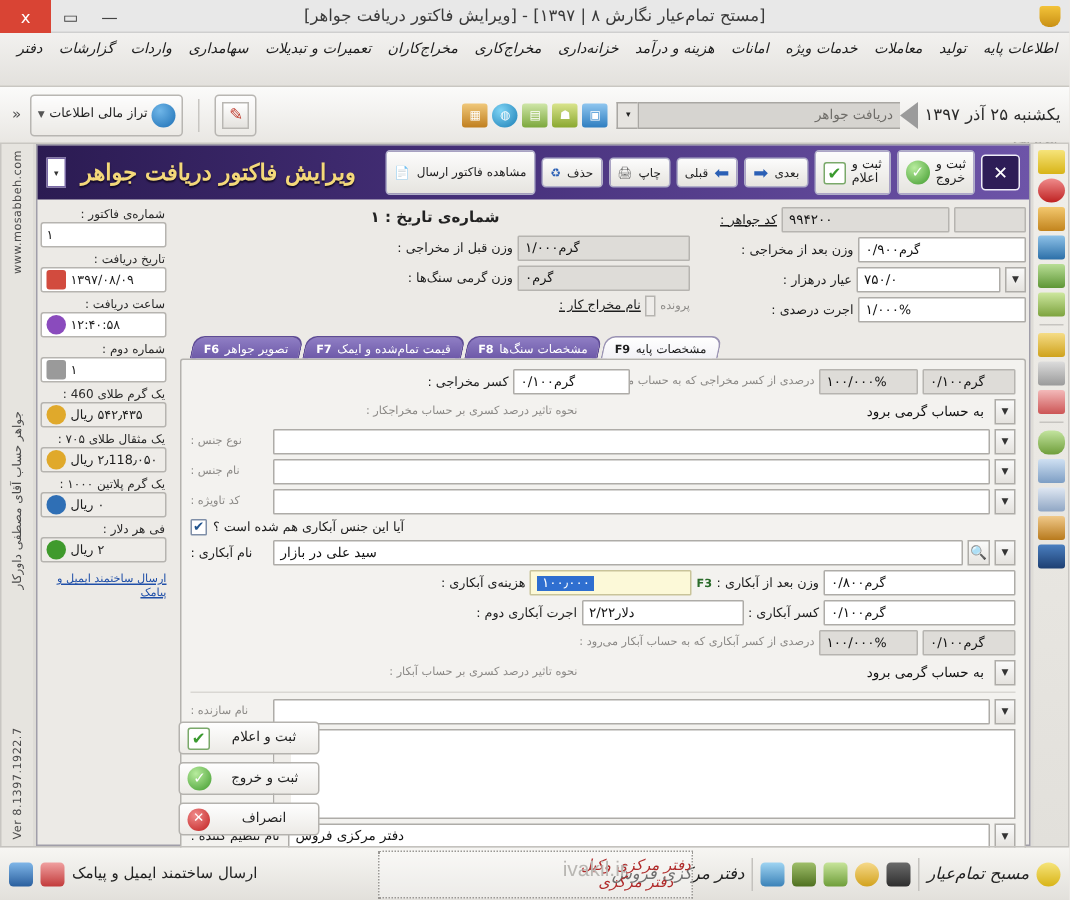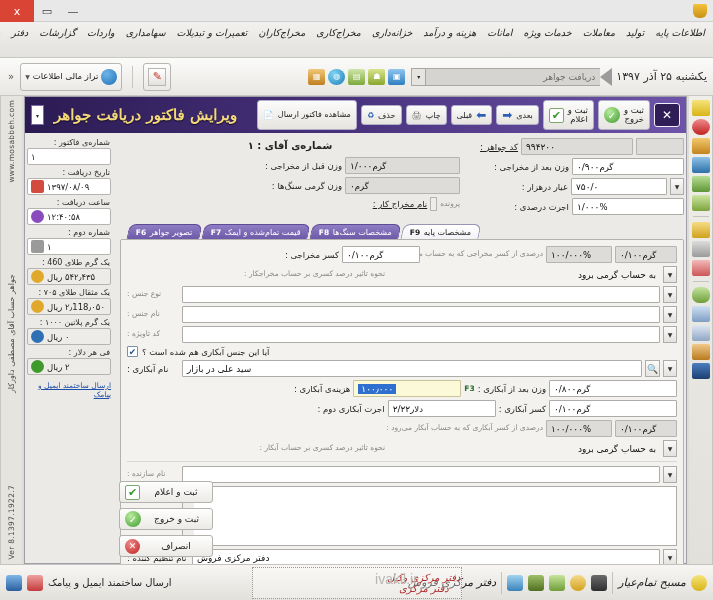--- a/index.html
+++ b/index.html
@@ -113,21 +113,21 @@
              display:flex;align-items:center;justify-content:center;font-size:6px;color:#333; }
   .fh-btns { display:flex; align-items:center; gap:4px; }
   .fbtn {
     background:linear-gradient(#fcfcfc,#e6e4df); border:1px solid #b0aec9; border-radius:3px;
     height:30px; padding:0 5px; display:flex; align-items:center; gap:4px;
     font-size:8.5px; color:#1d1d1d; white-space:nowrap;
   }
   .fbtn.small { height:20px; font-size:8px; padding:0 5px; }
   .fbtn.x { background:#2e1d57; border:1px solid #f0eef8; color:#fff; width:26px; height:24px;
             justify-content:center; font-size:12px; font-weight:bold; }
-  .fbtn .lbl2 { display:flex; flex-direction:column; line-height:1.05; text-align:right; }
+  .fbtn .lbl2 { display:flex; flex-direction:column; line-height:1.05; text-align:left; }
   .ico-check { width:15px;height:15px;background:#fff;border:1px solid #7aa96a;border-radius:2px;
                color:#3a9a2f; display:flex;align-items:center;justify-content:center;font-size:11px; }
   .ico-circle { width:16px;height:16px;border-radius:50%;background:radial-gradient(circle at 35% 30%,#b8ec9e,#3f9a2c);
                 color:#fff;display:flex;align-items:center;justify-content:center;font-size:10px; }
   .arrow-b { color:#2a5fb5; font-size:12px; }
 
   
   .form-body { position:absolute; top:36px; right:0; left:0; bottom:0; display:flex; }
 
   
@@ -223,20 +223,21 @@
 <body>
 
 <div class="app">
 
   <div class="titlebar">
     <div class="win-btns">
       <div class="win-btn">—</div>
       <div class="win-btn">▭</div>
       <div class="win-btn close">x</div>
     </div>
+    <div class="title-text">[مستح تمام‌عیار نگارش ۸ | ۱۳۹۷] - [ویرایش فاکتور دریافت جواهر]</div>
     <div class="app-icon"></div>
   </div>
 
   <div class="menubar">
     <div class="menu-row" id="menu-row1">
         <div class="mi">اطلاعات پایه</div>
         <div class="mi">تولید</div>
         <div class="mi">معاملات</div>
         <div class="mi">خدمات ویژه</div>
         <div class="mi">امانات</div>
@@ -385,21 +386,21 @@
                 <div class="fld" style="width:112px;justify-content:flex-end">
                   <span class="unit">%</span>
                   <span>۱/۰۰۰</span>
                 </div>
                 <div class="lab">اجرت درصدی :</div>
               </div>
             </div>
 
             <div class="tg-left">
               <div class="serial">
-                <span>شماره‌ی آقای :</span>
+                <span>شماره‌ی تاریخ :</span>
                 <span>۱</span>
               </div>
               <div class="row">
                 <div class="fld gray" style="width:115px;justify-content:flex-end">
                   <span class="unit">گرم</span>
                   <span>۱/۰۰۰</span>
                 </div>
                 <div class="lab">وزن قبل از مخراجی :</div>
               </div>
               <div class="row">

